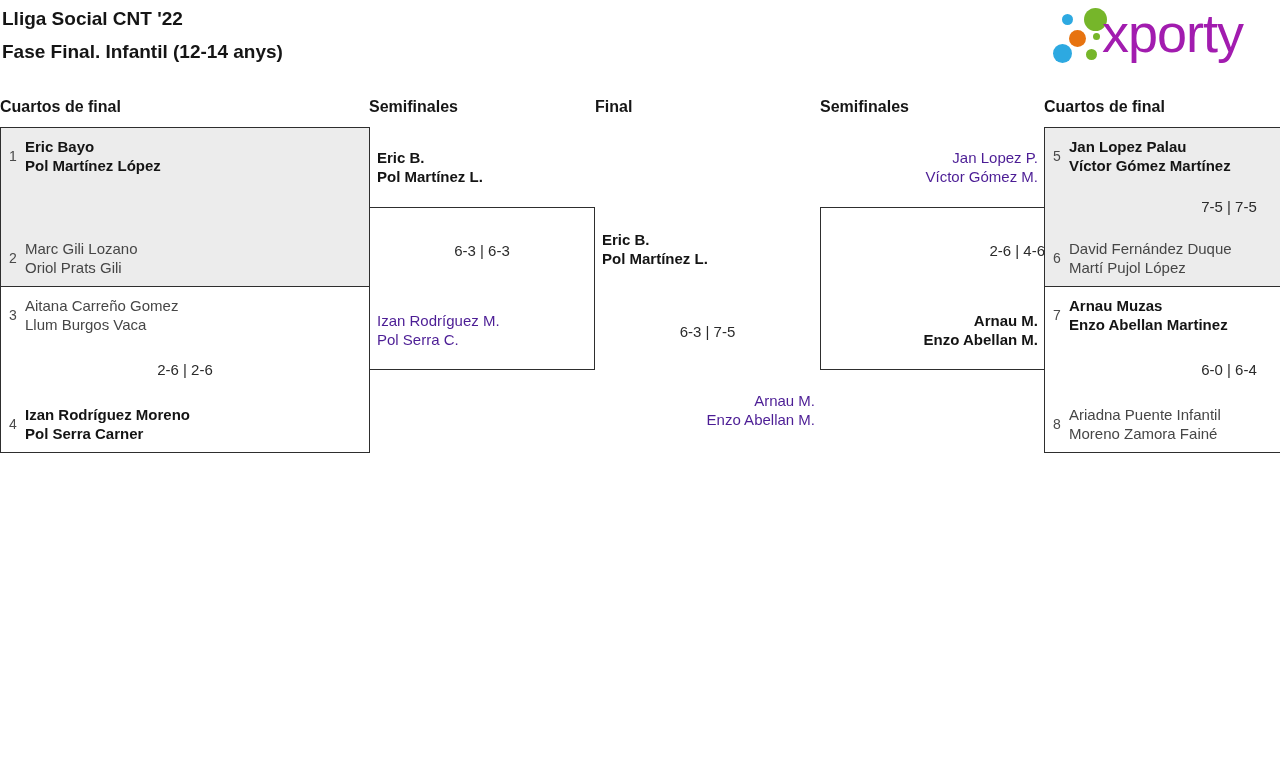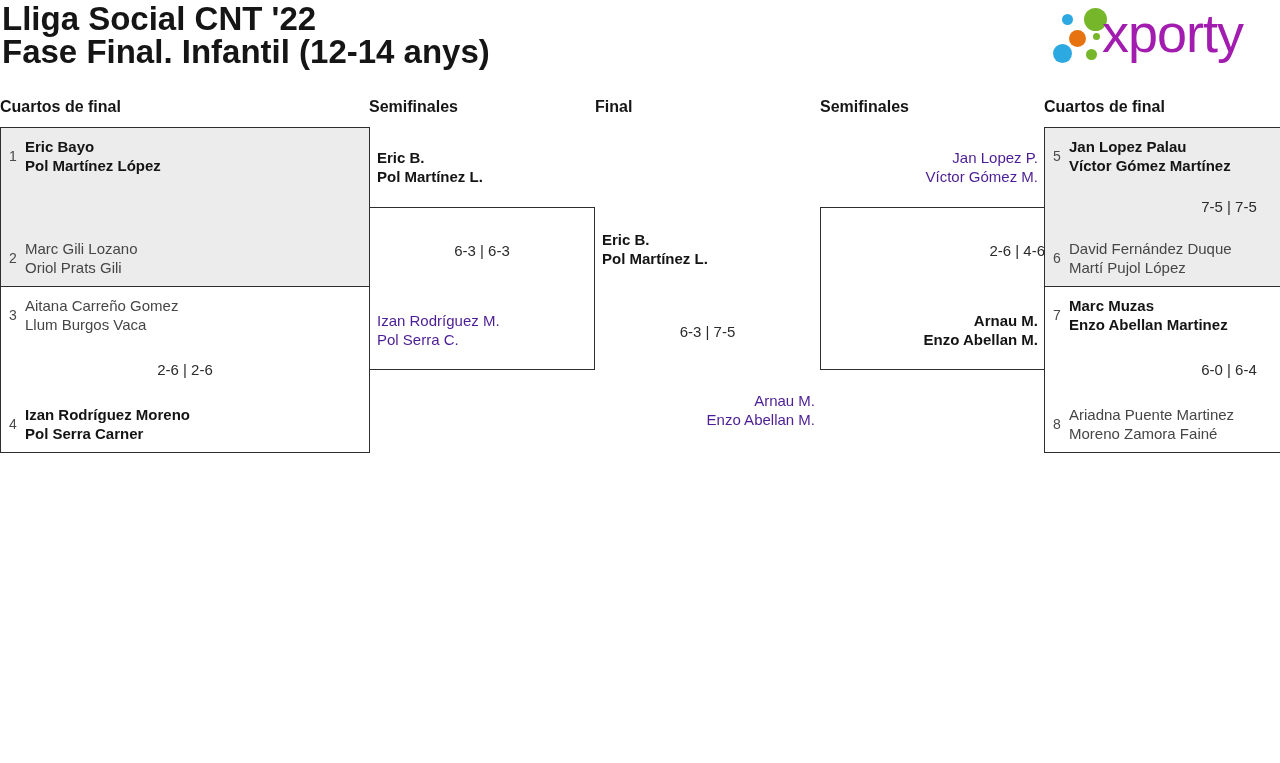--- a/index.html
+++ b/index.html
@@ -1,21 +1,21 @@
 <!DOCTYPE html>
 <html><head>
 <meta charset="utf-8">
 <style>
   html,body{margin:0;padding:0;background:#fff;}
   .canvas{
     position:relative;width:1280px;height:763px;overflow:hidden;background:#ffffff;
     font-family:"Liberation Sans", sans-serif;color:#1a1a1a;
   }
   
-  .title{position:absolute;left:2px;top:2px;font-size:33px;line-height:33px;font-weight:700;color:#151515;}
+  .title{position:absolute;left:2px;top:2px;font-size:19px;line-height:33px;font-weight:700;color:#151515;}
   .logo{position:absolute;left:1050px;top:0;width:230px;height:80px;display:block;text-decoration:none;}
   .logo-text{position:absolute;left:52px;top:2px;font-size:54px;font-weight:400;letter-spacing:-1px;color:#a21caf;}
   .dot{position:absolute;border-radius:50%;}
   .d-blue-sm {left:12px;top:14px;width:11px;height:11px;background:#2da9e1;}
   .d-green-lg{left:34px;top:8px; width:23px;height:23px;background:#76b62a;}
   .d-green-xs{left:43px;top:33px;width:7px; height:7px; background:#76b62a;}
   .d-orange  {left:19px;top:30px;width:17px;height:17px;background:#e77310;}
   .d-blue-lg {left:3px; top:44px;width:19px;height:19px;background:#2da9e1;}
   .d-green-sm{left:36px;top:49px;width:11px;height:11px;background:#76b62a;}
   
@@ -164,27 +164,27 @@
         <div>David Fernández Duque</div>
         <div>Martí Pujol López</div>
       </div>
     </div>
   </div>
 
   <div class="box no-top qf4">
     <div class="team-row">
       <span class="seed">7</span>
       <div class="names winner">
-        <div>Marc Muzas</div>
+        <div>Arnau Muzas</div>
         <div>Enzo Abellan Martinez</div>
       </div>
     </div>
     <div class="score">6-0 | 6-4</div>
     <div class="team-row">
       <span class="seed">8</span>
       <div class="names">
-        <div>Ariadna Puente Martinez</div>
+        <div>Ariadna Puente Infantil</div>
         <div>Moreno Zamora Fainé</div>
       </div>
     </div>
   </div>
 
 </div>
 
 </body></html>

